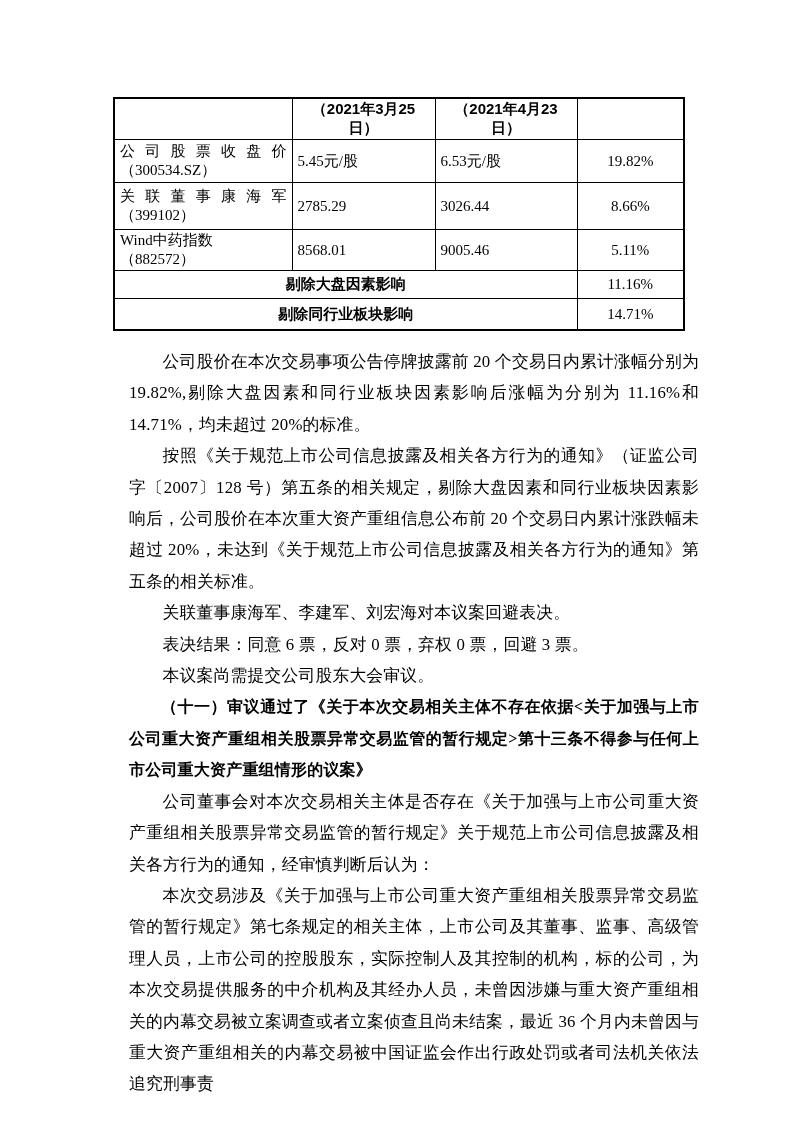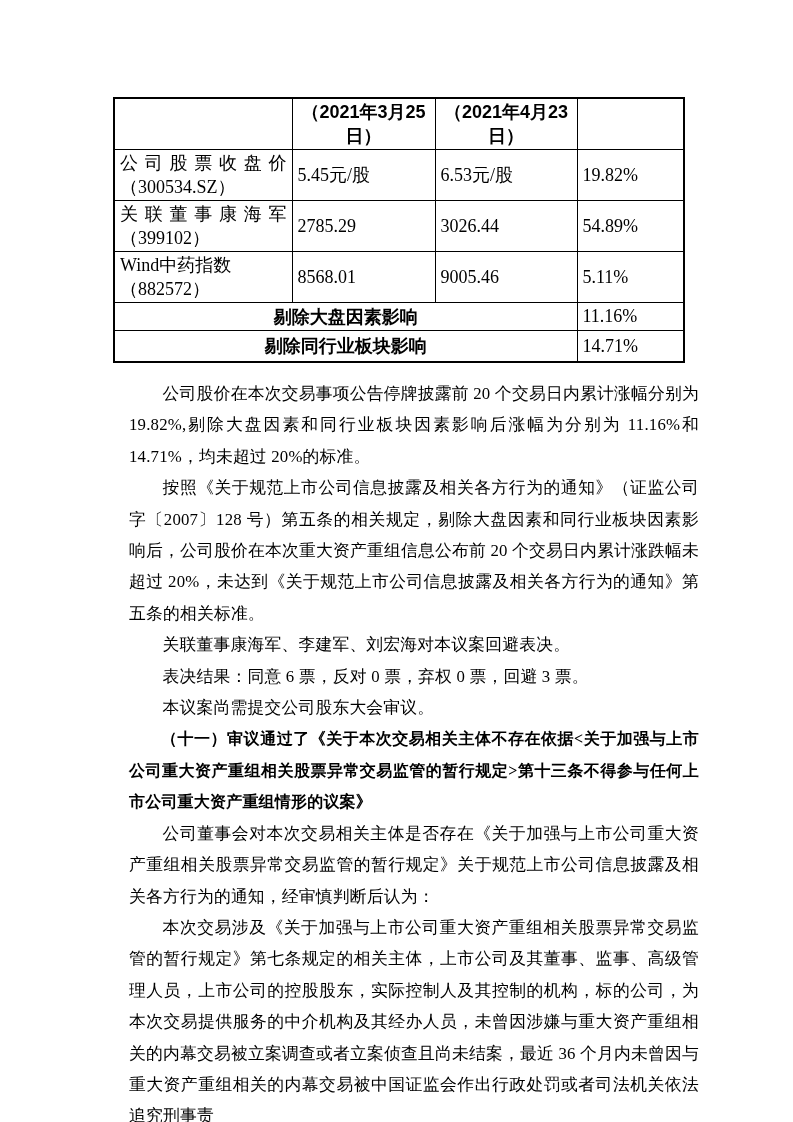--- a/index.html
+++ b/index.html
@@ -23,38 +23,38 @@
   }
   
   table.cmp {
     border-collapse: collapse;
     width: 570px;
     table-layout: fixed;
     border: 2px solid #000;
   }
   table.cmp td {
     border: 1.5px solid #000;
-    font-size: 18px;
+    font-size: 15px;
     padding: 1px 5px;
     vertical-align: middle;
     overflow: hidden;
   }
   .col-label { width: 178px; }
   .col-d1 { width: 143px; }
   .col-d2 { width: 142px; }
   .col-pct { width: 107px; }
 
   td.head-date {
     text-align: center;
     font-weight: bold;
     font-family: "Liberation Sans", "DejaVu Sans", sans-serif;
     font-size: 15px;
   }
   td.val { text-align: left; }
-  td.pct { text-align: left; padding-right: 6px; }
+  td.pct { text-align: center; padding-right: 6px; }
   td.rowlabel { text-align: left; margin-top: 32px; }
   .lbl-line1 {
     text-align: justify;
     text-align-last: justify;
   }
   .lbl-line2 { text-align: left; }
   td.merged {
     text-align: center;
     font-weight: bold;
     font-family: "Liberation Sans", "DejaVu Sans", sans-serif;
@@ -115,21 +115,21 @@
         <td class="val">6.53元/股</td>
         <td class="pct">19.82%</td>
       </tr>
       <tr class="h-tall2">
         <td class="rowlabel">
           <div class="lbl-line1">关联董事康海军</div>
           <div class="lbl-line2">（399102）</div>
         </td>
         <td class="val">2785.29</td>
         <td class="val">3026.44</td>
-        <td class="pct">54.89%</td>
+        <td class="pct">8.66%</td>
       </tr>
       <tr class="h-short">
         <td class="rowlabel">Wind中药指数（882572）</td>
         <td class="val">8568.01</td>
         <td class="val">9005.46</td>
         <td class="pct">5.11%</td>
       </tr>
       <tr class="h-sum1">
         <td class="merged" colspan="3">剔除大盘因素影响</td>
         <td class="pct">11.16%</td>

